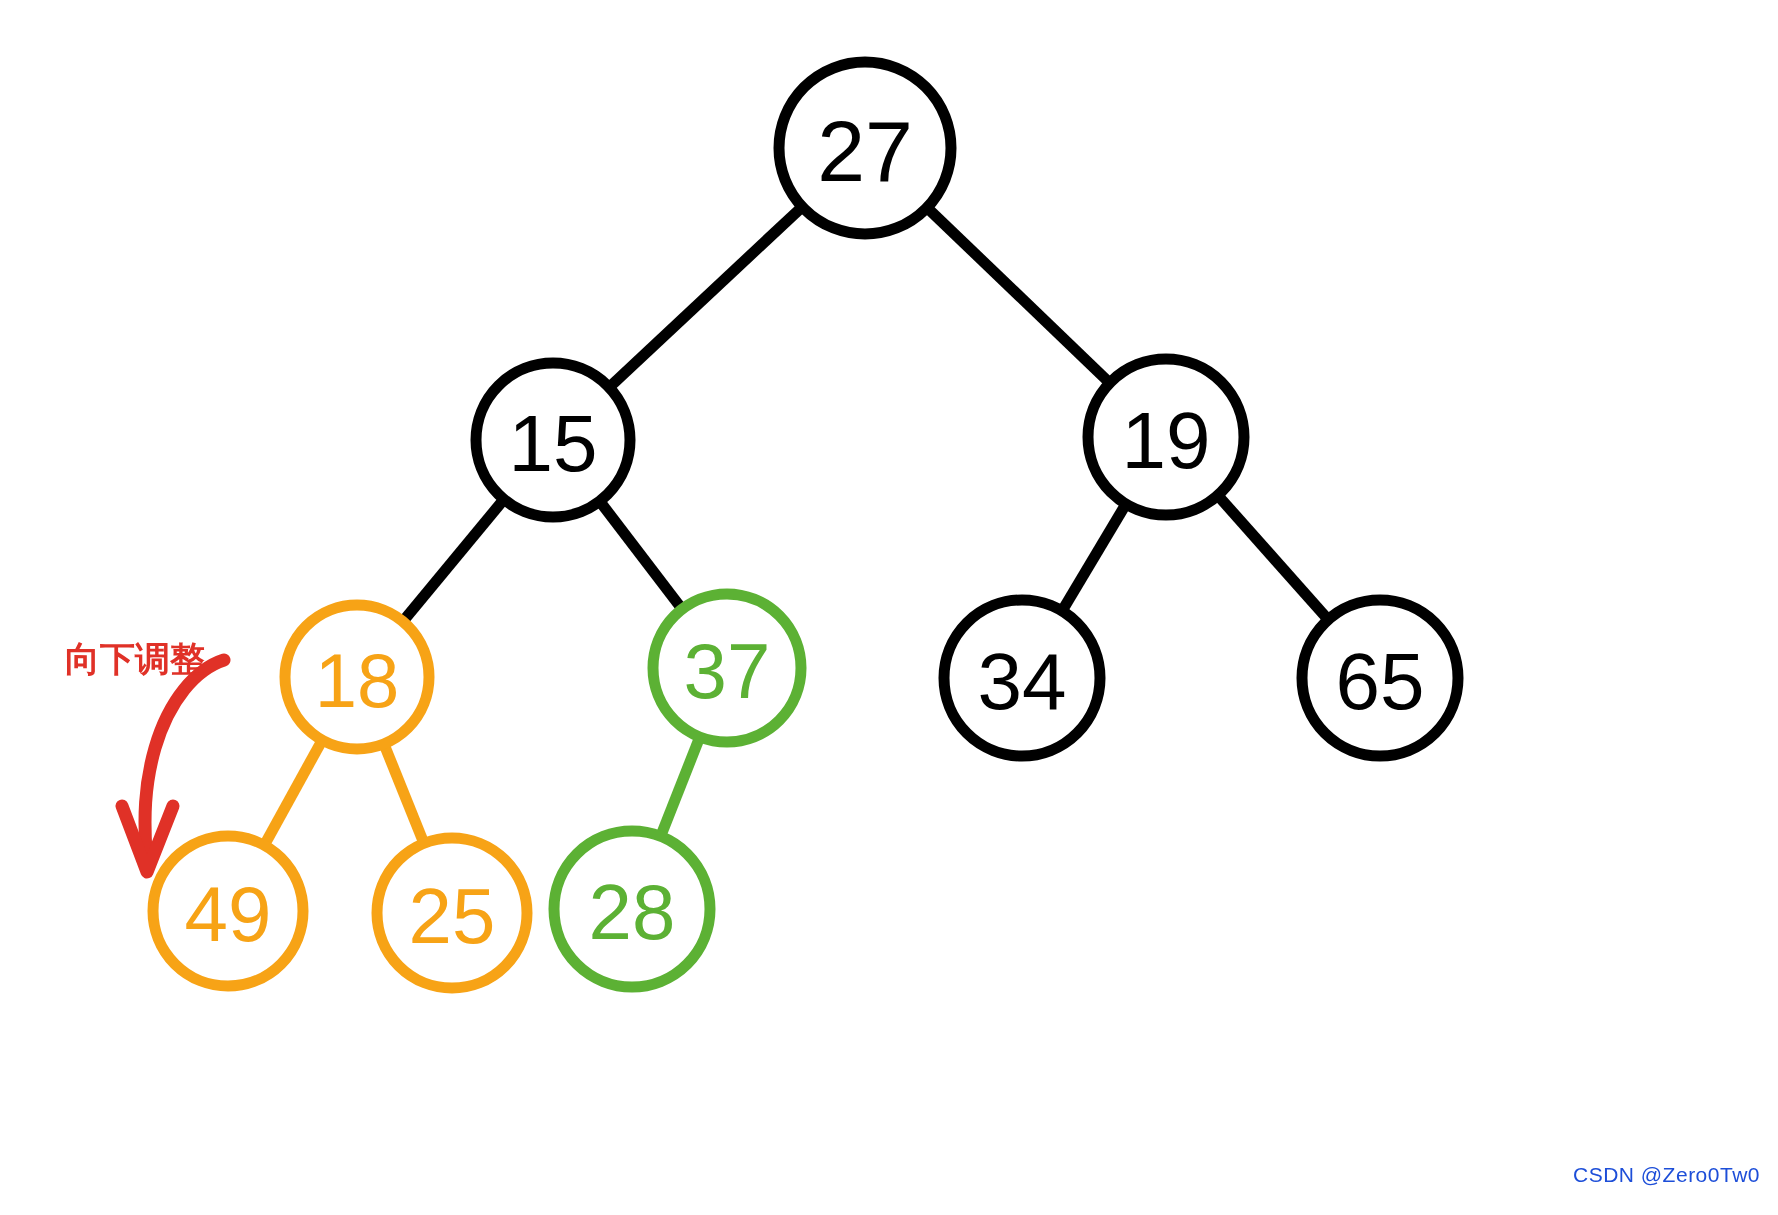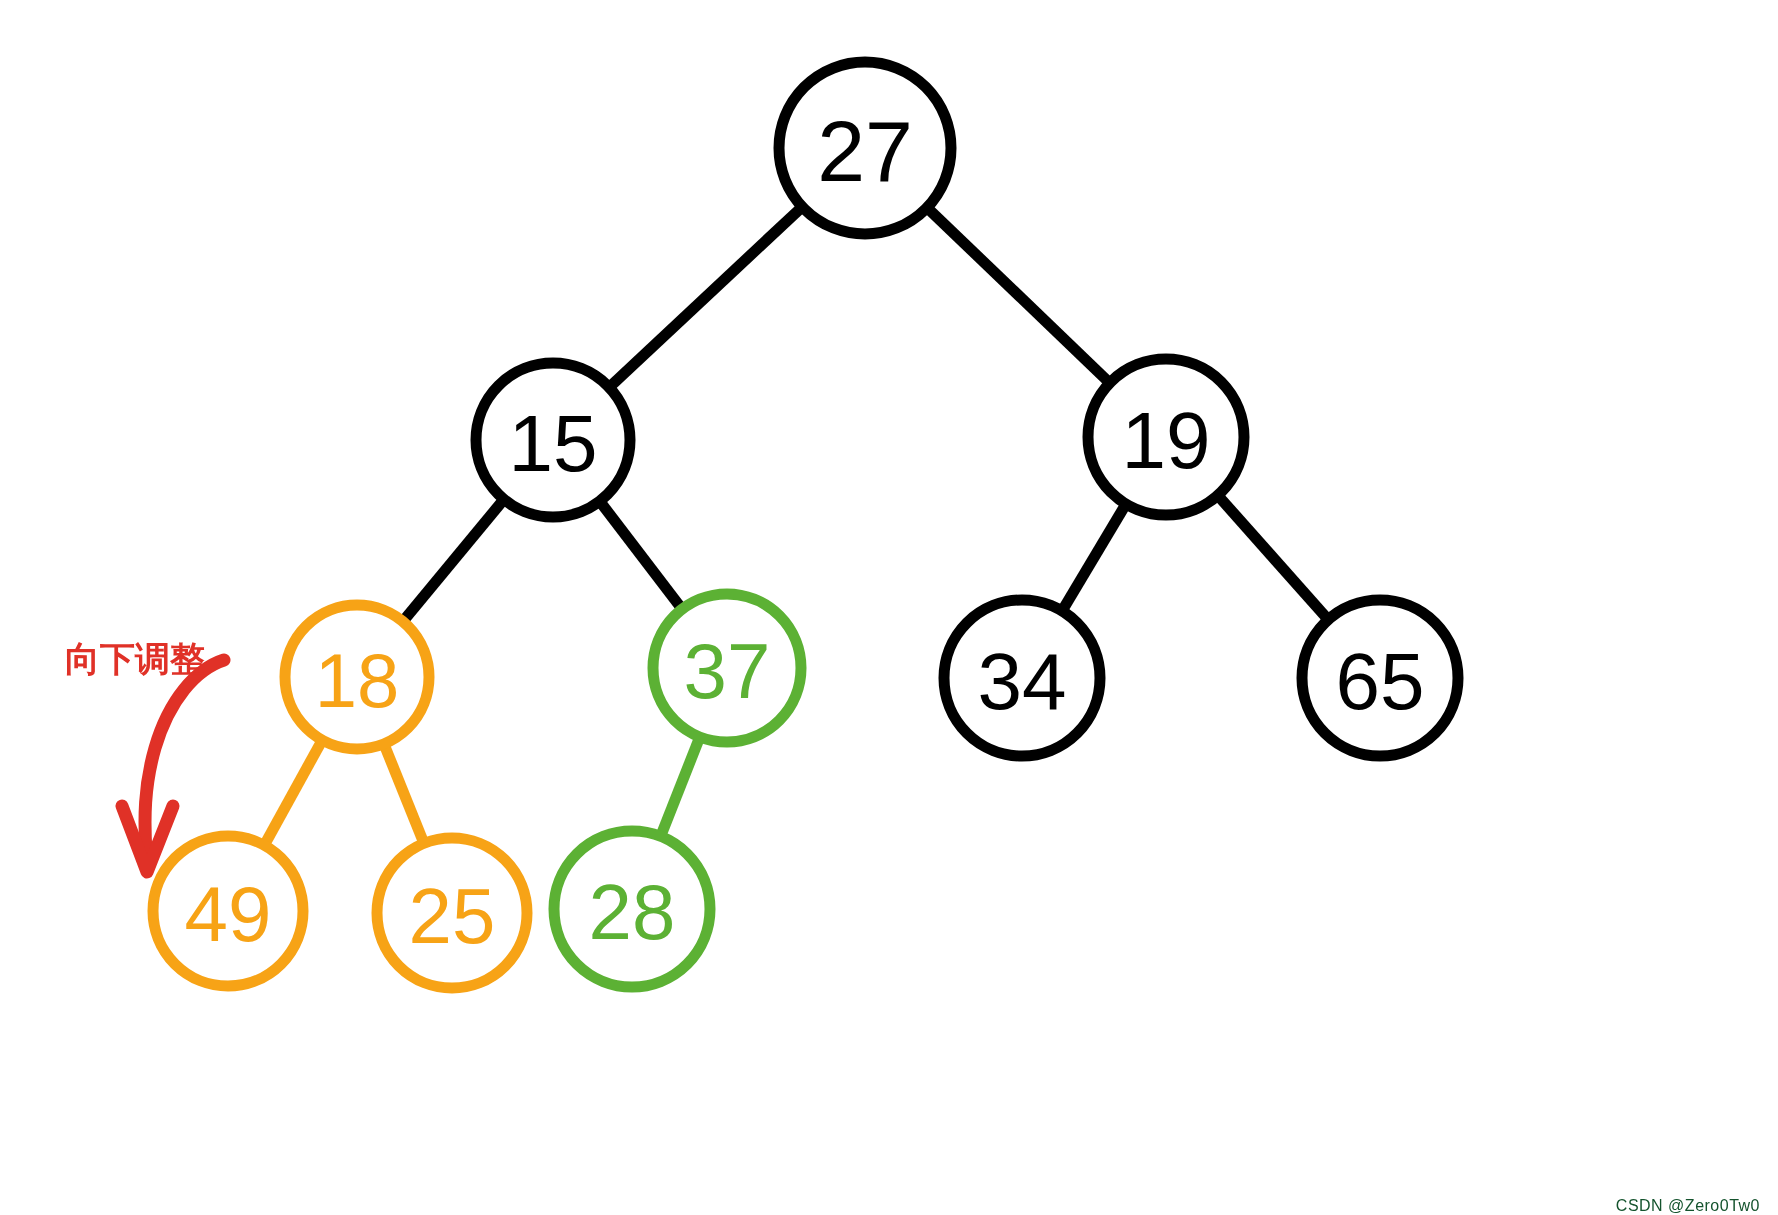--- a/index.html
+++ b/index.html
@@ -32,23 +32,23 @@
     text-anchor: middle;
   }
   .annot-text {
     font-family: "DejaVu Sans", "Liberation Sans", sans-serif;
     dominant-baseline: central;
     text-anchor: start;
   }
   .watermark-text {
     position: absolute;
     right: 18px;
-    bottom: 0;
-    color: #14532d;
-    font-size: 16px;
+    bottom: 28px;
+    color: #1d4ed8;
+    font-size: 21px;
     font-family: "Liberation Sans", "DejaVu Sans", sans-serif;
     letter-spacing: 0.5px;
     user-select: none;
   }
 </style>
 </head>
 <body>
 
 <div id="canvas">
 

